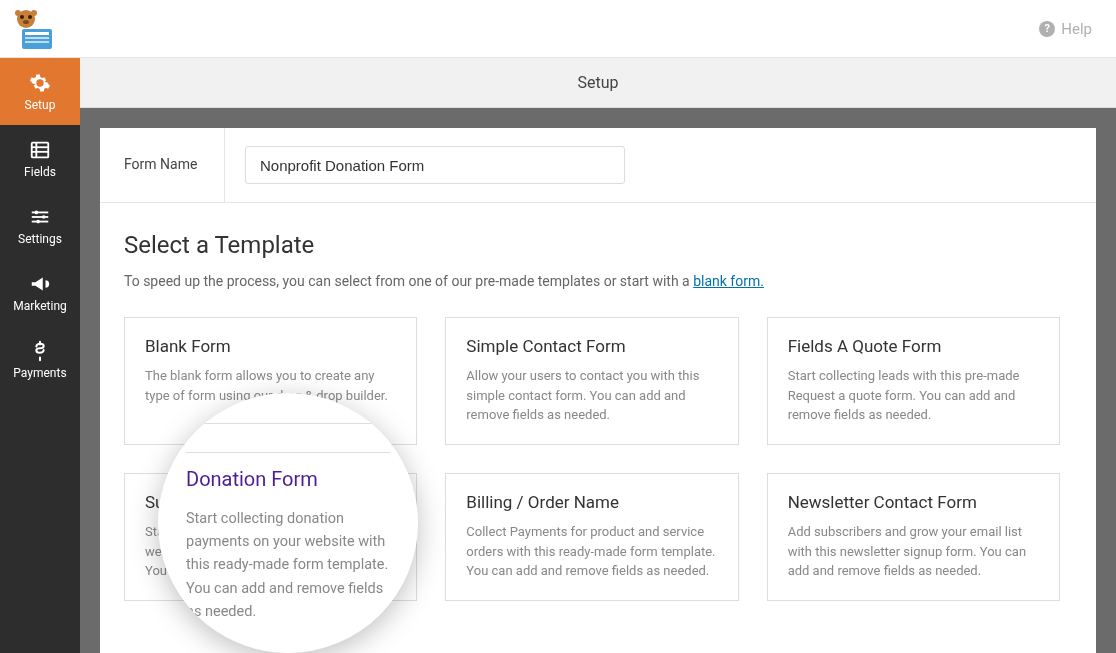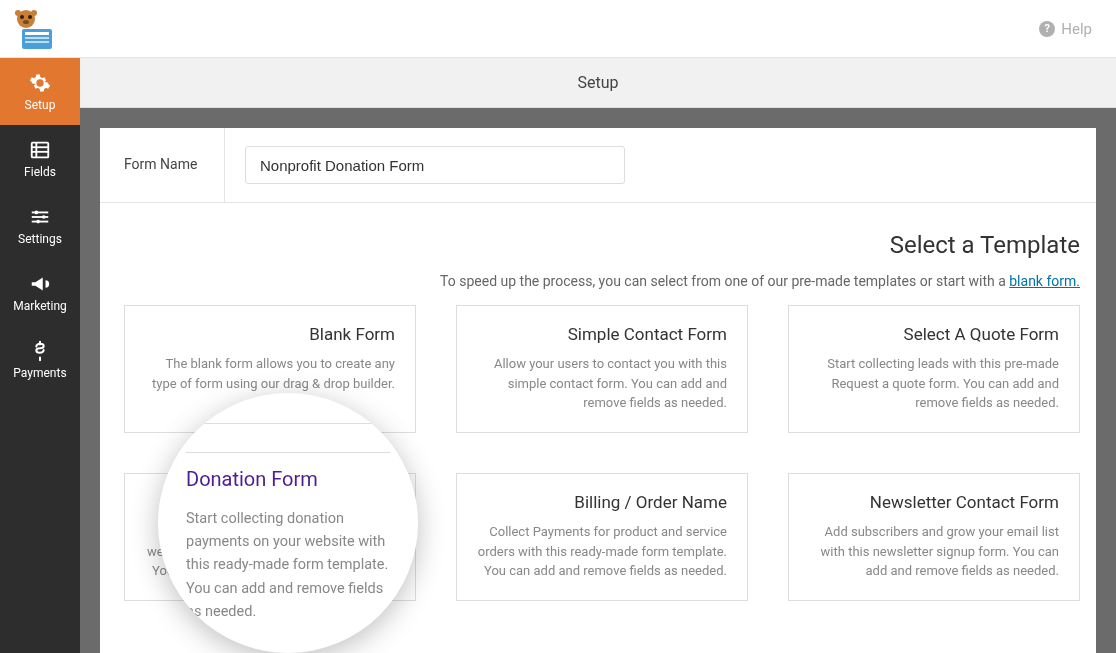--- a/index.html
+++ b/index.html
@@ -22,26 +22,26 @@
 .main { flex: 1; background: #6b6b6b; display: flex; flex-direction: column; }
 .pagetitle-bar { background: #f1f1f1; height: 50px; display: flex; align-items: center; justify-content: center; border-bottom: 1px solid #ddd; font-size: 16px; color: #444; }
 .content-wrap { flex: 1; padding: 20px 20px 0 20px; overflow: hidden; }
 .content { background: #fff; height: 100%; }
 
 .formname-row { display: flex; border-bottom: 1px solid #e5e5e5; }
 .formname-label { width: 125px; padding: 28px 0 28px 24px; font-size: 14px; color: #444; border-right: 1px solid #e5e5e5; }
 .formname-input-wrap { padding: 18px 20px; }
 .formname-input { width: 380px; height: 38px; border: 1px solid #ddd; border-radius: 3px; padding: 0 14px; font-size: 15px; color: #333; }
 
-.tmpl-section { padding: 28px 16px 0 24px; text-align: right; }
+.tmpl-section { padding: 28px 36px 0 24px; }
 .tmpl-heading { font-size: 24px; font-weight: 400; color: #333; margin-bottom: 14px; }
-.tmpl-desc { font-size: 14px; color: #666; margin-bottom: 16px; }
+.tmpl-desc { font-size: 14px; color: #666; margin-bottom: 28px; }
 .tmpl-desc a { color: #0073aa; text-decoration: underline; }
 
-.tmpl-grid { display: grid; grid-template-columns: repeat(3, 1fr); gap: 40px; }
+.tmpl-grid { display: grid; grid-template-columns: repeat(3, 1fr); gap: 28px; }
 .tmpl-card { border: 1px solid #ddd; padding: 18px 20px; cursor: pointer; min-height: 128px; }
 .tmpl-card-title { font-size: 17px; color: #333; margin-bottom: 10px; font-weight: 400; }
 .tmpl-card-desc { font-size: 13px; color: #888; line-height: 1.5; }
 
 .zoom-circle { position: absolute; left: 158px; top: 393px; width: 260px; height: 260px; border-radius: 50%; background: #fff; box-shadow: 0 6px 28px rgba(0,0,0,0.25); overflow: hidden; display: flex; flex-direction: column; justify-content: center; padding: 0 28px; z-index: 50; }
 .zoom-circle .zoom-divider { border-top: 1px solid #ddd; margin: 0 0 14px 0; }
 .zoom-circle .zoom-divider.top { margin-bottom: 28px; margin-top: 0; }
 .zoom-title { font-size: 20px; color: #4c1d95; margin-bottom: 16px; font-weight: 400; }
 .zoom-desc { font-size: 14.5px; color: #888; line-height: 1.6; }
 </style>
@@ -143,21 +143,21 @@
           <div class="tmpl-grid">
             <div class="tmpl-card">
               <div class="tmpl-card-title">Blank Form</div>
               <div class="tmpl-card-desc">The blank form allows you to create any type of form using our drag &amp; drop builder.</div>
             </div>
             <div class="tmpl-card">
               <div class="tmpl-card-title">Simple Contact Form</div>
               <div class="tmpl-card-desc">Allow your users to contact you with this simple contact form. You can add and remove fields as needed.</div>
             </div>
             <div class="tmpl-card">
-              <div class="tmpl-card-title">Select A Quote Form</div>
+              <div class="tmpl-card-title">Fields A Quote Form</div>
               <div class="tmpl-card-desc">Start collecting leads with this pre-made Request a quote form. You can add and remove fields as needed.</div>
             </div>
             <div class="tmpl-card">
               <div class="tmpl-card-title">Suggestion Form</div>
               <div class="tmpl-card-desc">Start collecting suggestions from your website visitors with this ready-made form. You can add and remove fields as needed.</div>
             </div>
             <div class="tmpl-card">
               <div class="tmpl-card-title">Billing / Order Name</div>
               <div class="tmpl-card-desc">Collect Payments for product and service orders with this ready-made form template. You can add and remove fields as needed.</div>
             </div>

